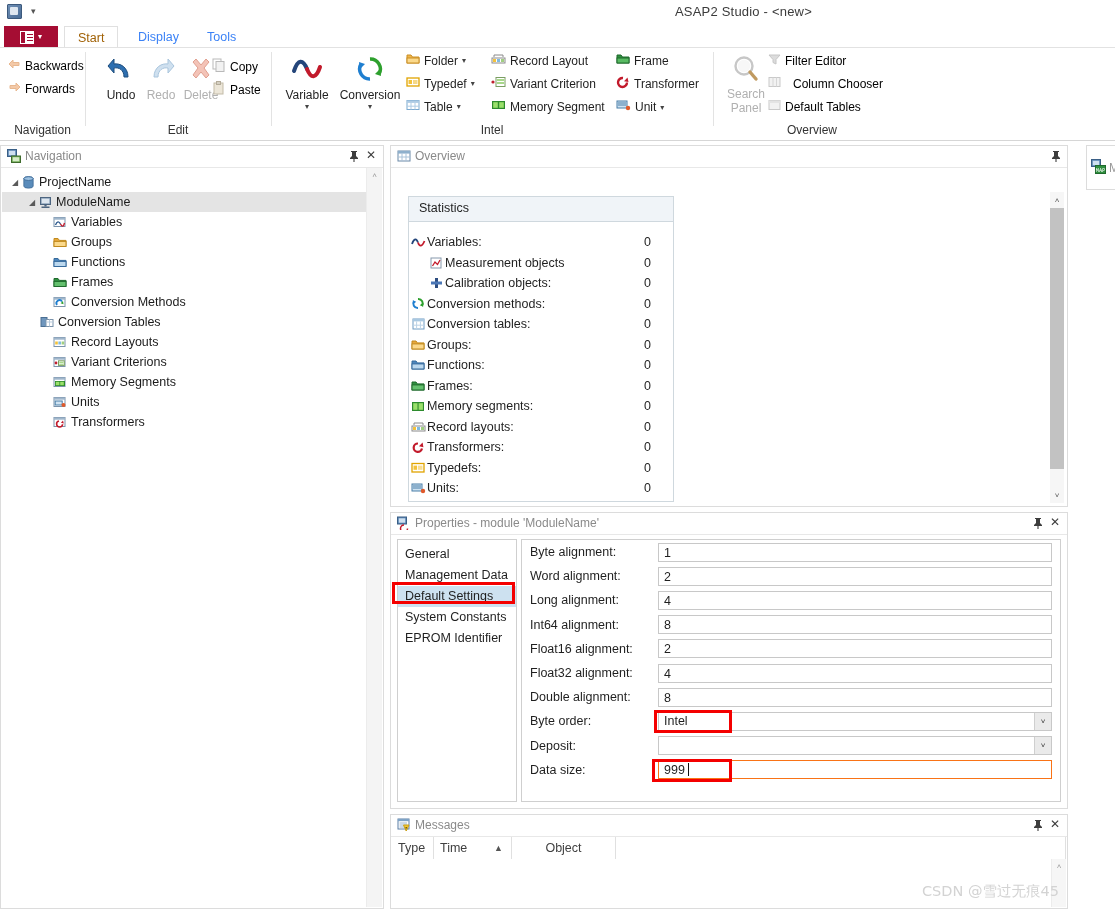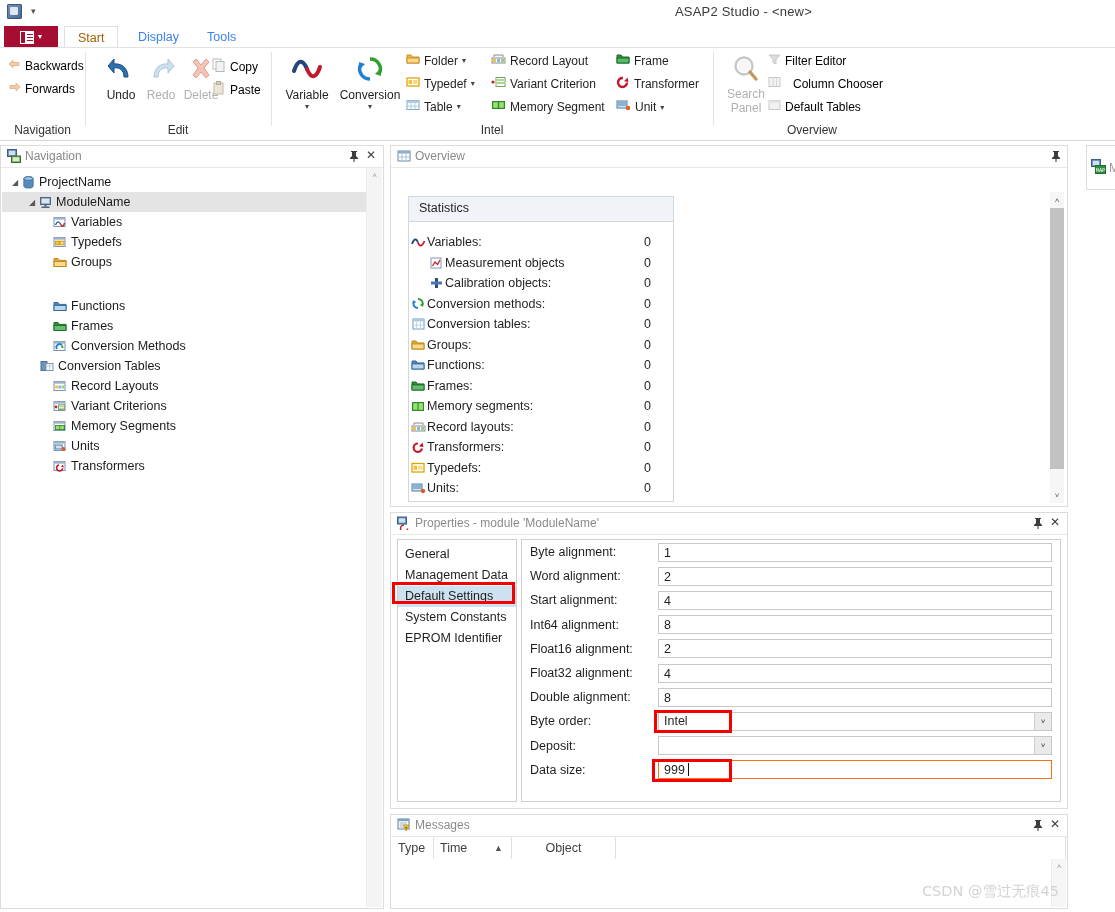--- a/index.html
+++ b/index.html
@@ -463,43 +463,32 @@
             <svg width="14" height="13" viewBox="0 0 14 13">
                 <rect x="1" y="1.5" width="11" height="9" fill="#fff" stroke="#7b93ab"></rect>
                 <rect x="1" y="1.5" width="11" height="2.2" fill="#9fb6cb"></rect>
                 <path d="M2.5 9 C4 5 6 5 7.5 8" stroke="#2e5b8f" stroke-width="1.4" fill="none"></path>
                 <path d="M7.5 8 C9 11 10.5 11 11.5 7" stroke="#c21a2b" stroke-width="1.4" fill="none"></path>
               </svg>
           </span>
           <span>Variables</span>
         </div>
 
-        <div class="tnode" style="padding-left:51px;">
-          <span class="tico">
-            <svg width="14" height="13" viewBox="0 0 14 13">
-                <rect x="1" y="1.5" width="11" height="9" fill="#fff" stroke="#7b93ab"></rect>
-                <rect x="1" y="1.5" width="11" height="2.2" fill="#9fb6cb"></rect>
-                <rect x="2.4" y="5.2" width="4" height="3.6" fill="#f3c23a" stroke="#d09d12"></rect>
-                <rect x="7" y="5.2" width="4" height="3.6" fill="#f8dd92" stroke="#d09d12"></rect>
-              </svg>
-          </span>
-          <span>Typedefs</span>
-        </div>
 
         <div class="tnode" style="padding-left:51px;">
           <span class="tico">
             <svg width="14" height="13" viewBox="0 0 14 13">
                 <path d="M1 2.5 L5 2.5 L6.4 4.4 L13 4.4 L13 10.5 L1 10.5 Z" fill="#e8a83a" stroke="#c08a1e"></path>
                 <rect x="1" y="5.4" width="12" height="5.1" fill="#fbd98b" stroke="#c08a1e"></rect>
               </svg>
           </span>
           <span>Groups</span>
         </div>
 
-        <div class="tnode" style="padding-left:51px;margin-top:24px;">
+        <div class="tnode" style="padding-left:51px;">
           <span class="tico">
             <svg width="14" height="13" viewBox="0 0 14 13">
                 <path d="M1 2.5 L5 2.5 L6.4 4.4 L13 4.4 L13 10.5 L1 10.5 Z" fill="#4d86bd" stroke="#366a9c"></path>
                 <rect x="1" y="5.4" width="12" height="5.1" fill="#bcd8ee" stroke="#366a9c"></rect>
               </svg>
           </span>
           <span>Functions</span>
         </div>
 
         <div class="tnode" style="padding-left:51px;">
@@ -822,21 +811,21 @@
       <div class="prop-form">
         <div class="frow">
           <span class="flabel">Byte alignment:</span>
           <span class="finput">1</span>
         </div>
         <div class="frow">
           <span class="flabel">Word alignment:</span>
           <span class="finput">2</span>
         </div>
         <div class="frow">
-          <span class="flabel">Start alignment:</span>
+          <span class="flabel">Long alignment:</span>
           <span class="finput">4</span>
         </div>
         <div class="frow">
           <span class="flabel">Int64 alignment:</span>
           <span class="finput">8</span>
         </div>
         <div class="frow">
           <span class="flabel">Float16 alignment:</span>
           <span class="finput">2</span>
         </div>

